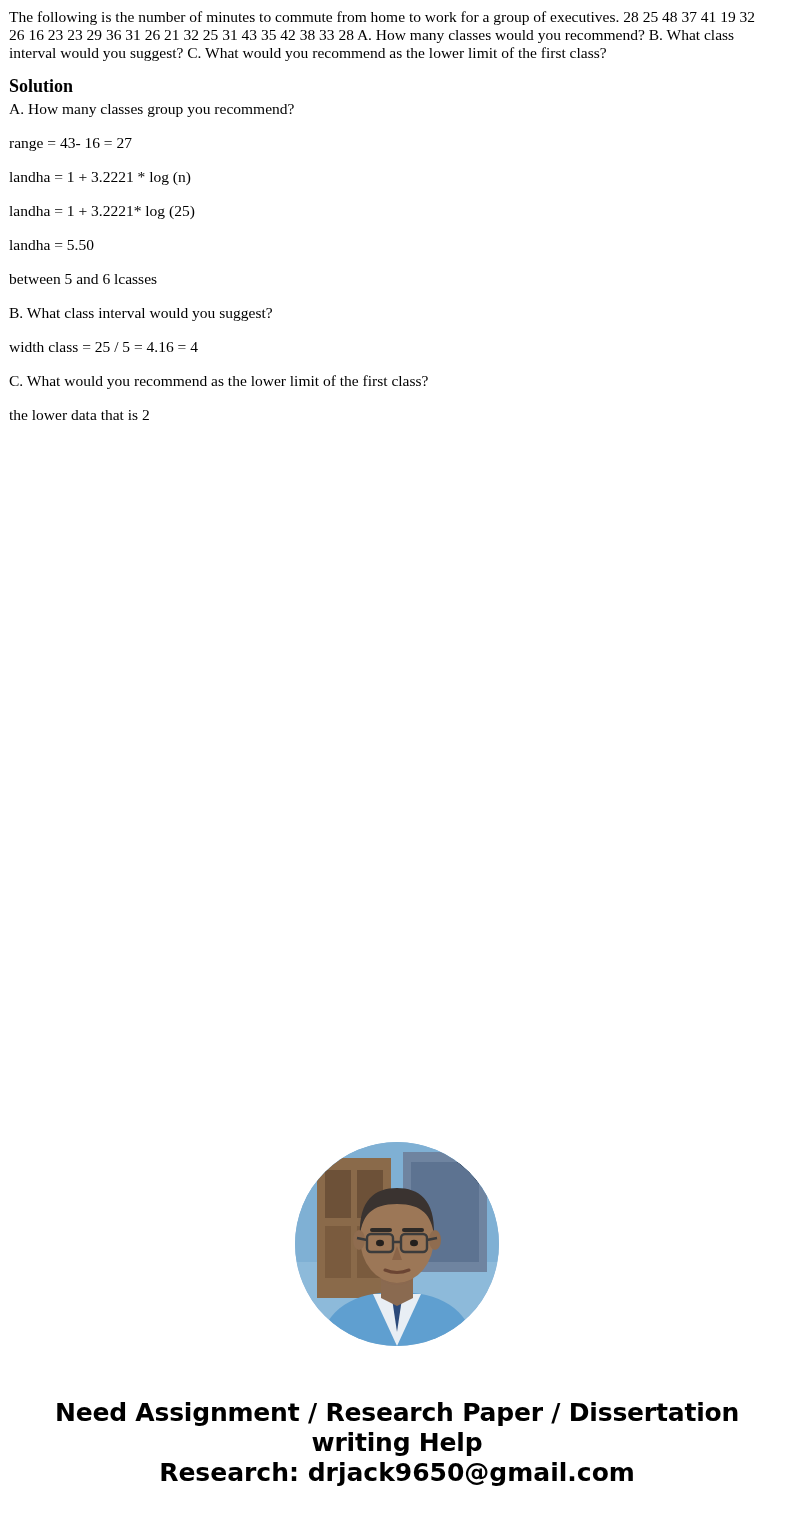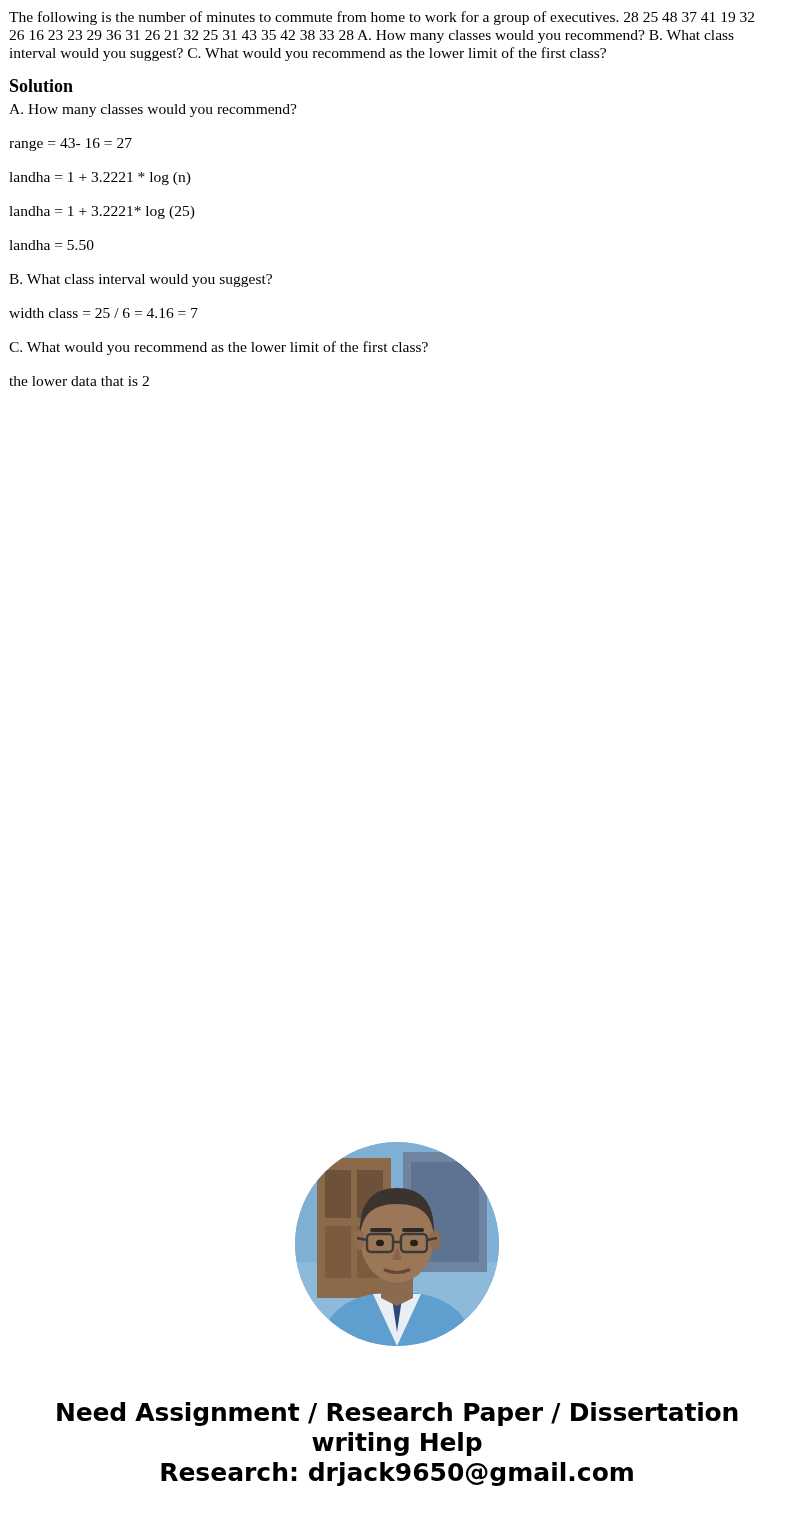--- a/index.html
+++ b/index.html
@@ -84,27 +84,28 @@
 </style>
 </head>
 <body>
 
 <div class="page">
 
   <p class="question">The following is the number of minutes to commute from home to work for a group of executives. 28 25 48 37 41 19 32 26 16 23 23 29 36 31 26 21 32 25 31 43 35 42 38 33 28 A. How many classes would you recommend? B. What class interval would you suggest? C. What would you recommend as the lower limit of the first class?</p>
 
   <h2 class="solution-heading">Solution</h2>
 
-  <p class="line">A. How many classes would you recommend?</p>
+  <p class="line">A. How many classes group you recommend?</p>
   <p class="line">range = 43- 16 = 27</p>
   <p class="line">landha = 1 + 3.2221 * log (n)</p>
   <p class="line">landha = 1 + 3.2221* log (25)</p>
   <p class="line">landha = 5.50</p>
+  <p class="line">between 5 and 6 lcasses</p>
   <p class="line">B. What class interval would you suggest?</p>
-  <p class="line">width class = 25 / 6 = 4.16 = 7</p>
+  <p class="line">width class = 25 / 5 = 4.16 = 4</p>
   <p class="line">C. What would you recommend as the lower limit of the first class?</p>
   <p class="line">the lower data that is 2</p>
 
   <div class="footer">
 
     <div class="avatar-wrap">
       <div class="avatar">
         <svg width="204" height="204" viewBox="0 0 204 204" xmlns="http://www.w3.org/2000/svg" aria-hidden="true">
           <defs>
             <clipPath id="circleClip">

